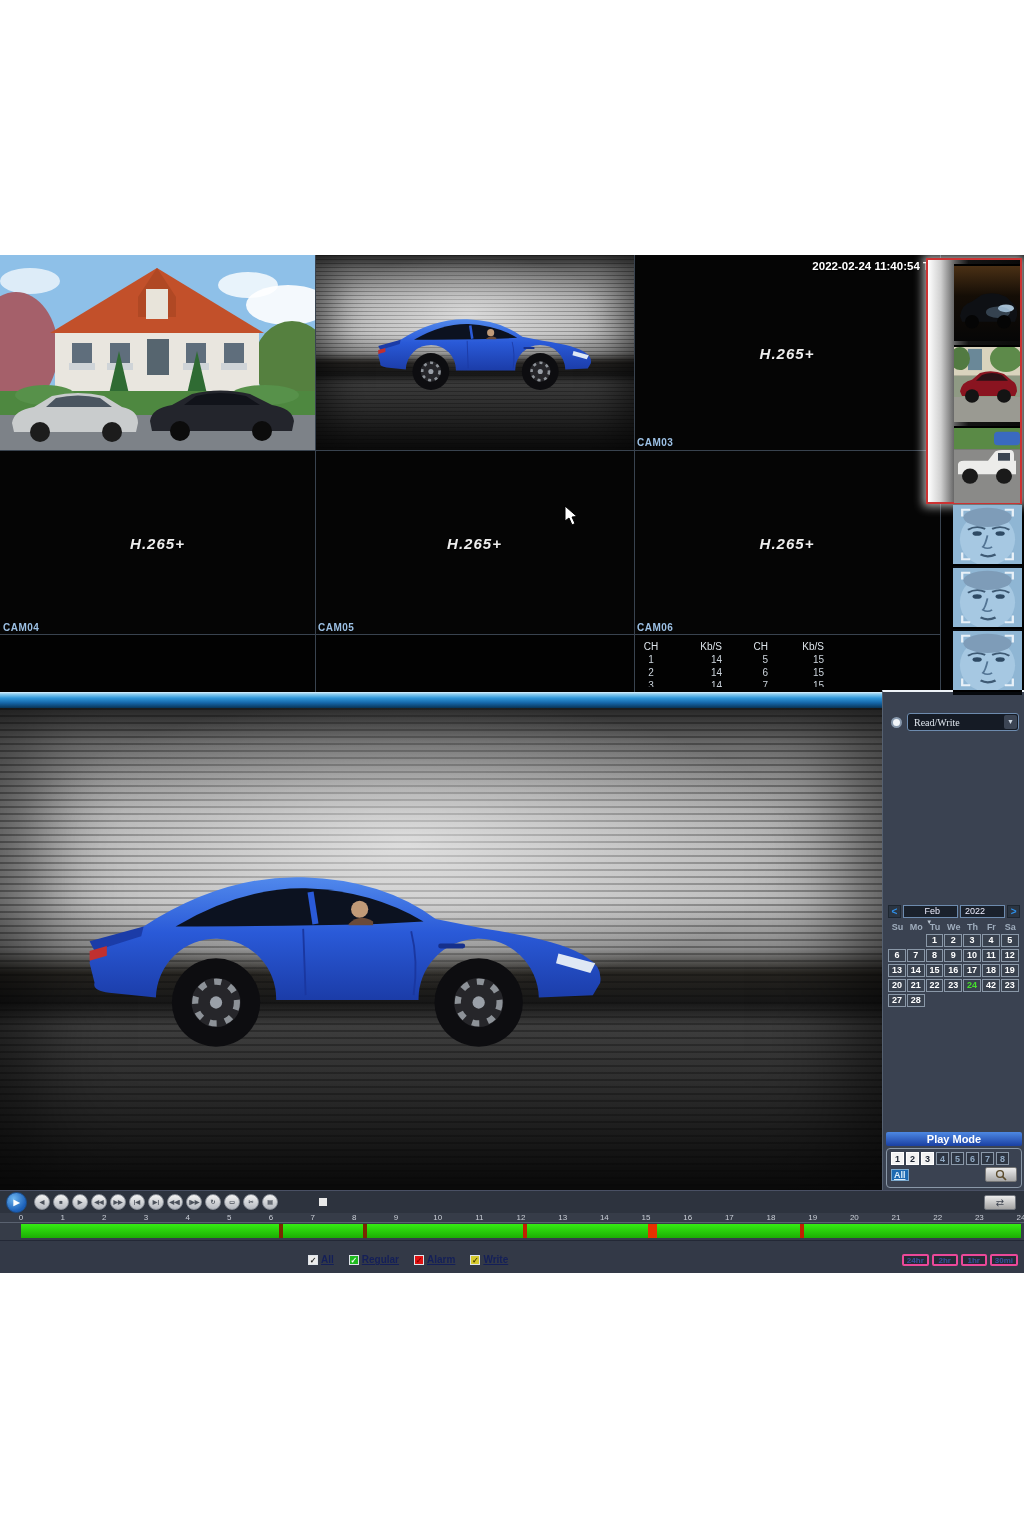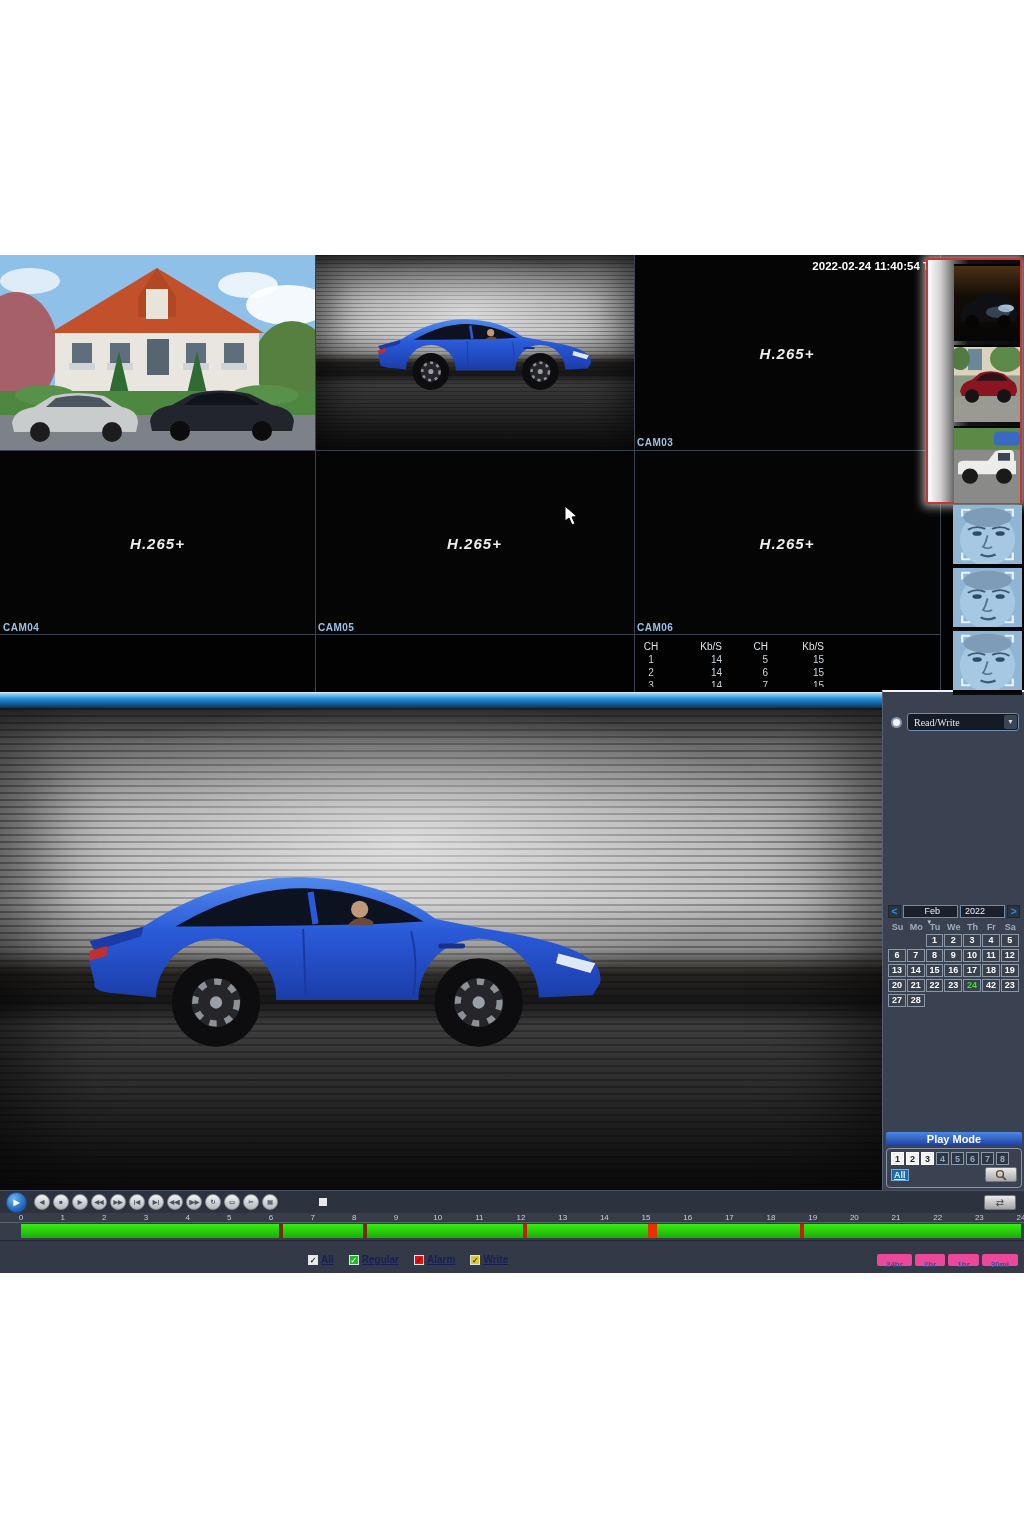--- a/index.html
+++ b/index.html
@@ -109,21 +109,21 @@
   .tl-bar{position:absolute;left:21px;top:11px;width:1000px;height:14px;background:linear-gradient(180deg,#35ec12,#1cae04);}
   .tl-mark{position:absolute;top:0;height:14px;}
 
   
   .bottom-bar{position:absolute;left:0;top:985px;width:1024px;height:33px;background:#333947;border-top:1px solid #232836;z-index:6;}
   .legend{position:absolute;left:308px;top:13px;display:flex;gap:15px;}
   .lg-item{display:flex;align-items:center;gap:3px;}
   .lg-box{width:10px;height:10px;border:1px solid #dfe4ea;font-size:8px;font-weight:bold;line-height:9px;text-align:center;}
   .lg-label{font-size:10px;font-weight:bold;color:#141f58;text-decoration:underline;}
   .ranges{position:absolute;right:6px;top:13px;display:flex;gap:3px;}
-  .range-btn{min-width:26px;height:12px;padding:0 3px;background:#262b37;border:6px solid #ec4899;border-radius:2px;color:#37509e;font-size:8px;font-weight:bold;line-height:10px;text-align:center;}
+  .range-btn{min-width:26px;height:12px;padding:0 3px;background:#262b37;border:2px solid #ec4899;border-radius:2px;color:#37509e;font-size:8px;font-weight:bold;line-height:10px;text-align:center;}
 
   .cursor{position:absolute;left:563px;top:250px;z-index:9;}
   button{font-family:inherit;cursor:default;}
 </style>
 </head>
 <body>
 
 <svg width="0" height="0" style="position:absolute">
   <defs>
     <linearGradient id="bodyg" x1="0" y1="0" x2="0" y2="1">

